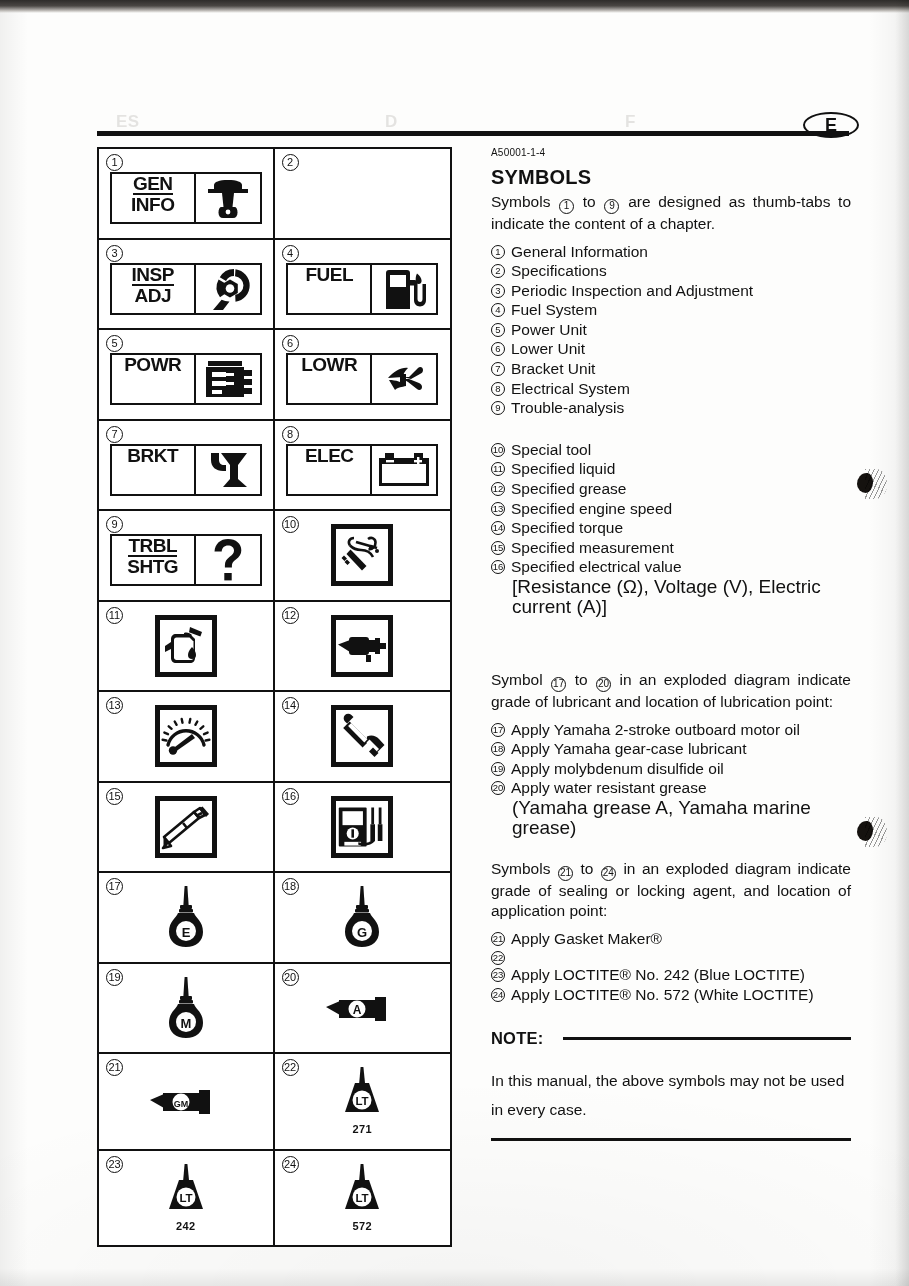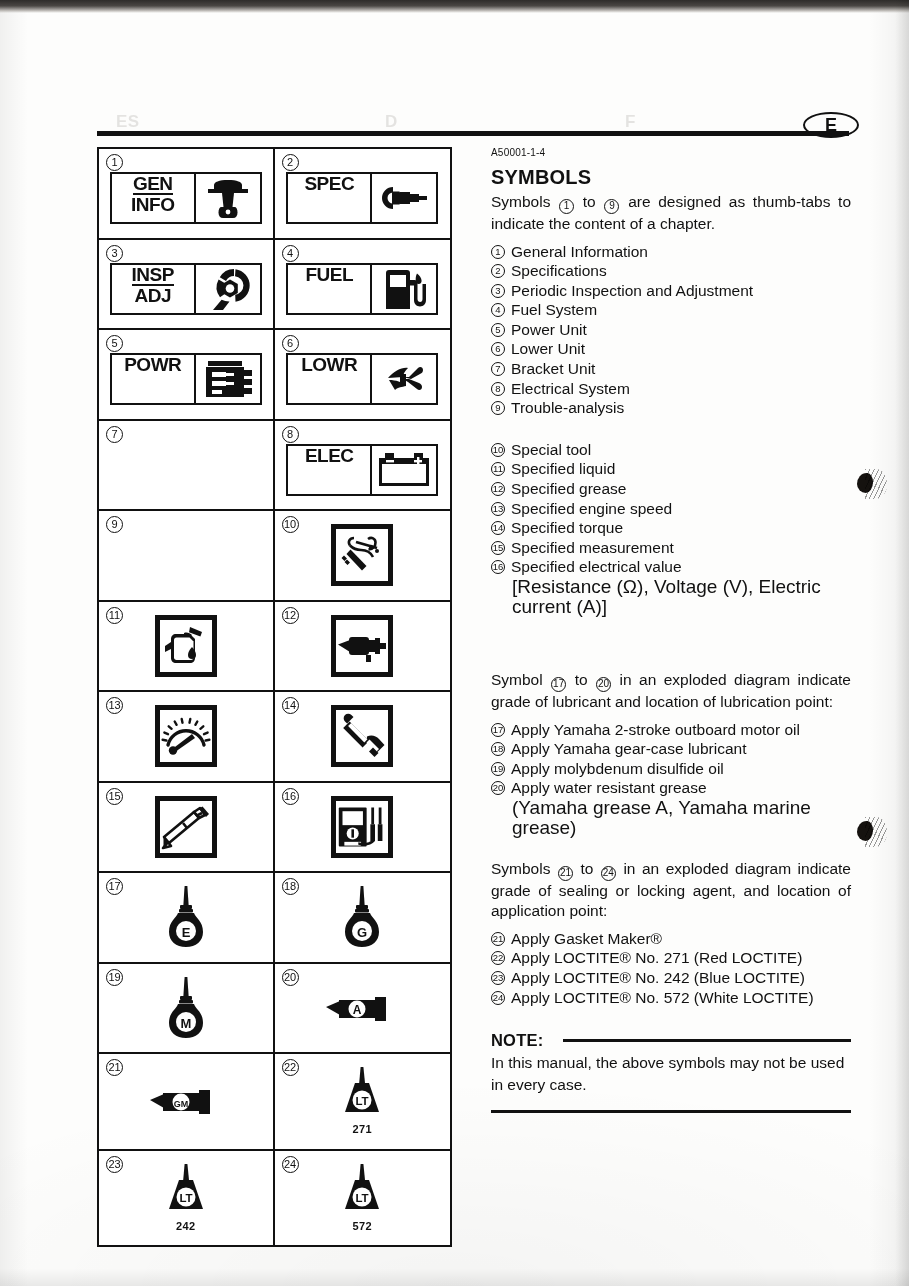--- a/index.html
+++ b/index.html
@@ -158,21 +158,21 @@
     width:15px; height:15px; border:1.3px solid #111; border-radius:50%;
     font-size:10px; line-height:1; vertical-align:-2px; margin:0 1px;
   }
   .subline { font-size:19px; line-height:19.6px; padding-left:21px; }
   .blk { margin-top:22px; }
   .note-head {
     display:flex; align-items:center; gap:20px; margin-top:24px;
   }
   .note-head .nlabel { font-size:16.5px; font-weight:700; letter-spacing:.2px;}
   .note-head .nrule { flex:1; height:3px; background:#111; }
-  .note-body { font-size:15.5px; line-height:22px; margin-top:2px; }
+  .note-body { font-size:15.5px; line-height:29px; margin-top:18px; }
   .note-bottom-rule { height:3px; background:#111; margin-top:14px; }
 </style>
 </head>
 <body>
 
 <div id="page"></div>
 <div class="top-shadow"></div>
 <div class="right-fold"></div>
 <div class="bottom-shadow"></div>
 
@@ -209,36 +209,20 @@
      <path d="M20 17h12l-1.5 14h-9z"></path>
      <path d="M19.5 31h13c1.8 0 3 2 3 5.5S34 42 31 42h-10c-3 0-4.5-2-4.5-5.5S17.7 31 19.5 31z"></path>
      <circle cx="26" cy="36" r="2.4" fill="#fff"></circle>
             </g>
           </svg>
         </div>
       </div>
     </div>
     <div class="cell">
       <div class="num">2</div>
-      <div class="tab">
-        <div class="lbl">
-          <span>SPEC</span>
-        </div>
-        <div class="pic">
-          <svg width="52" height="38" viewBox="0 0 52 38">
-            <g fill="#111">
-     <path d="M4 19a11 11 0 0 1 11-11v5.5A5.5 5.5 0 0 0 9.5 19 5.5 5.5 0 0 0 15 24.5V30A11 11 0 0 1 4 19z"></path>
-     <rect x="14" y="12.5" width="8" height="13" rx="1"></rect>
-     <path d="M22 13h10v12H22z"></path>
-     <rect x="32" y="15" width="9" height="8"></rect>
-     <rect x="41" y="17" width="8" height="4"></rect>
-            </g>
-          </svg>
-        </div>
-      </div>
     </div>
     <div class="cell">
       <div class="num">3</div>
       <div class="tab">
         <div class="lbl two">
           <span>INSP</span>
           <span>ADJ</span>
         </div>
         <div class="pic">
           <svg width="48" height="46" viewBox="0 0 48 46">
@@ -307,20 +291,33 @@
      <path d="M23 19h6l9-9c2-2 5-1 5 2 0 2-1 3-3 4l-9 5z"></path>
      <path d="M23 21h6l10 4c2 1 3 2 3 4 0 3-3 4-5 2l-9-7z"></path>
      <path d="M20 16h6v12h-6z"></path>
             </g>
           </svg>
         </div>
       </div>
     </div>
     <div class="cell">
       <div class="num">7</div>
+      <div class="tab">
+        <div class="lbl">
+          <span>BRKT</span>
+        </div>
+        <div class="pic">
+          <svg width="46" height="44" viewBox="0 0 46 44">
+            <g fill="#111">
+     <path d="M6 5h8v7c0 3 2 5 5 5h2v6h-3c-7 0-12-4-12-11z"></path>
+     <path d="M16 5h26l-9 12v14l9 8H18l7-8V17z"></path>
+            </g>
+          </svg>
+        </div>
+      </div>
     </div>
     <div class="cell">
       <div class="num">8</div>
       <div class="tab">
         <div class="lbl">
           <span>ELEC</span>
         </div>
         <div class="pic">
           <svg width="54" height="36" viewBox="0 0 54 36">
             <g fill="#111">
@@ -331,20 +328,34 @@
      <rect x="9" y="8" width="8" height="2.4" fill="#fff"></rect>
      <rect x="37" y="8" width="8" height="2.4" fill="#fff"></rect>
      <rect x="40" y="5" width="2.4" height="8" fill="#fff"></rect>
             </g>
           </svg>
         </div>
       </div>
     </div>
     <div class="cell">
       <div class="num">9</div>
+      <div class="tab">
+        <div class="lbl two">
+          <span>TRBL</span>
+          <span>SHTG</span>
+        </div>
+        <div class="pic">
+          <svg width="34" height="46" viewBox="0 0 34 46">
+            <g fill="#111">
+     <path d="M17 2C9.5 2 4 6.8 3.5 14.4h7.2C11 10.6 13.4 8.4 17 8.4c3.5 0 6 2 6 5 0 2.6-1.3 4-4.3 6.4-3.3 2.6-4.8 4.8-4.8 8.5v2.2h7v-1.7c0-2.6 1-4 4-6.3 3.6-2.8 5.4-5.4 5.4-9.3C30.3 6.7 25 2 17 2z"></path>
+     <rect x="13.3" y="36" width="7.4" height="7.4"></rect>
+            </g>
+          </svg>
+        </div>
+      </div>
     </div>
     <div class="cell">
       <div class="num">10</div>
       <div class="framed">
         <svg width="50" height="50" viewBox="0 0 50 50">
           <g fill="none" stroke="#111" stroke-width="2.6">
      <path d="M17 8c-4.5 0-6.5 4-4 7.5"></path>
      <path d="M13 15.5c3 3 7 4.5 11 4.5 6 0 10 3 12 7"></path>
      <path d="M31 9c3.5-2.5 7.5-0.5 7.5 3.5 0 4-3 6.5-7 7"></path>
      <path d="M19 12 40 18"></path>
@@ -698,21 +709,20 @@
       <span class="cnum-inline">24</span>
       <span>in an exploded diagram indicate grade of sealing or locking agent, and location of application point:</span>
     </p>
     <ul class="symlist" id="sealing-list">
         <li>
           <span class="cnum">21</span>
           <span>Apply Gasket Maker®</span>
         </li>
         <li>
           <span class="cnum">22</span>
-          <span>Apply LOCTITE® No. 271 (Red LOCTITE)</span>
         </li>
         <li>
           <span class="cnum">23</span>
           <span>Apply LOCTITE® No. 242 (Blue LOCTITE)</span>
         </li>
         <li>
           <span class="cnum">24</span>
           <span>Apply LOCTITE® No. 572 (White LOCTITE)</span>
         </li>
       </ul>

